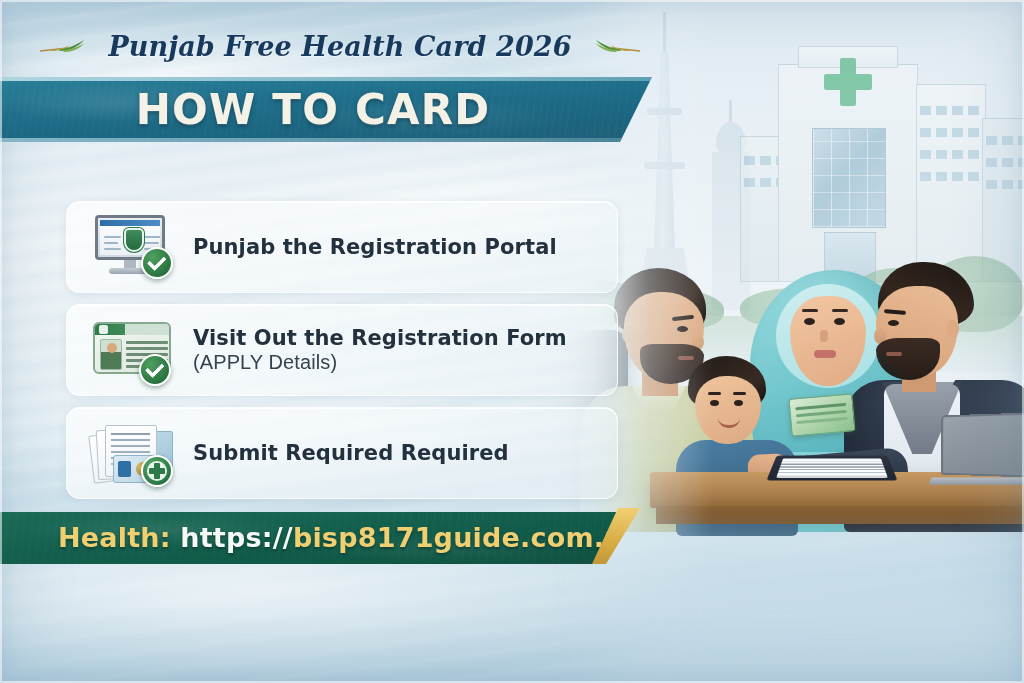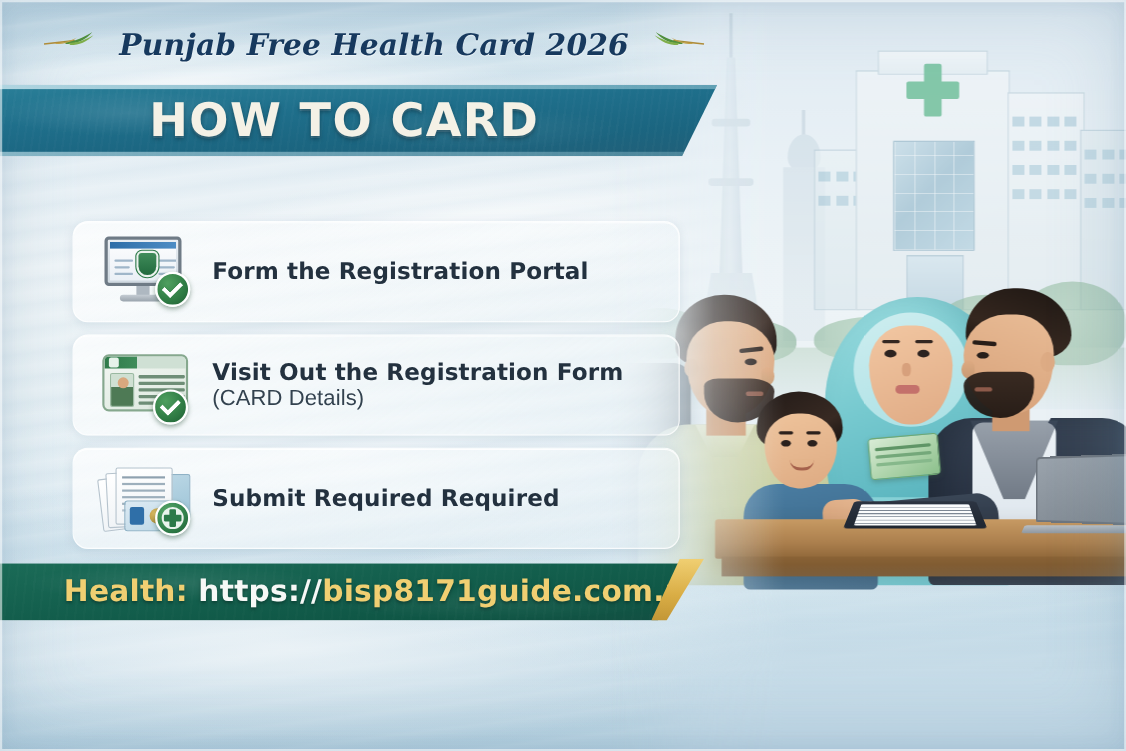--- a/index.html
+++ b/index.html
@@ -411,21 +411,21 @@
     background:linear-gradient(90deg, rgba(232,241,246,.92) 0%, rgba(232,241,246,.38) 16%, rgba(232,241,246,0) 34%);
   }
   .illus-fade-bottom{
     position:absolute; left:0; right:0; bottom:0; height:170px;
     background:linear-gradient(180deg, rgba(208,226,236,0), rgba(199,220,232,.85) 60%, rgba(190,213,228,.95));
   }
 
   
   .title-row {
     position:absolute; left:0; top:26px; width:680px; height:40px;
-    display:flex; justify-content:center; gap:14px;
+    display:flex; align-items:center; justify-content:center; gap:14px;
     z-index:20;
   }
   .title-text {
     font-family:"DejaVu Serif", serif;
     font-style:italic; font-weight:700;
     font-size:27px; color:#17395e;
     letter-spacing:.1px; white-space:nowrap;
     text-shadow:0 1px 1px rgba(255,255,255,.6);
   }
   .flourish { width:56px; height:18px; flex:none; }
@@ -818,41 +818,41 @@
               <div class="mon-line mon-l4"></div>
             <div class="mon-line mon-l5"></div>
               <div class="mon-line mon-l6"></div>
             <div class="crest"></div>
           </div>
         </div>
         <div class="mon-neck"></div>
         <div class="mon-foot"></div>
         <div class="badge check b1"></div>
       </div>
-      <div class="step-label">Form the Registration Portal</div>
+      <div class="step-label">Punjab the Registration Portal</div>
     </div>
 
     <div class="step">
       <div class="step-icon">
         <div class="cnic">
           <div class="cnic-top">
               <div class="cnic-emb"></div>
             </div>
           <div class="cnic-photo"></div>
           <div class="cnic-line cl1"></div>
             <div class="cnic-line cl2"></div>
           <div class="cnic-line cl3"></div>
             <div class="cnic-line cl4"></div>
           <div class="cnic-line cl5"></div>
         </div>
         <div class="badge check b2"></div>
       </div>
       <div>
         <div class="step-label">Visit Out the Registration Form</div>
-        <span class="step-sub">(CARD Details)</span>
+        <span class="step-sub">(APPLY Details)</span>
       </div>
     </div>
 
     <div class="step">
       <div class="step-icon">
         <div class="docs">
           <div class="doc blue"></div>
           <div class="doc d1"></div>
           <div class="doc d2"></div>
           <div class="doc d3"></div>

